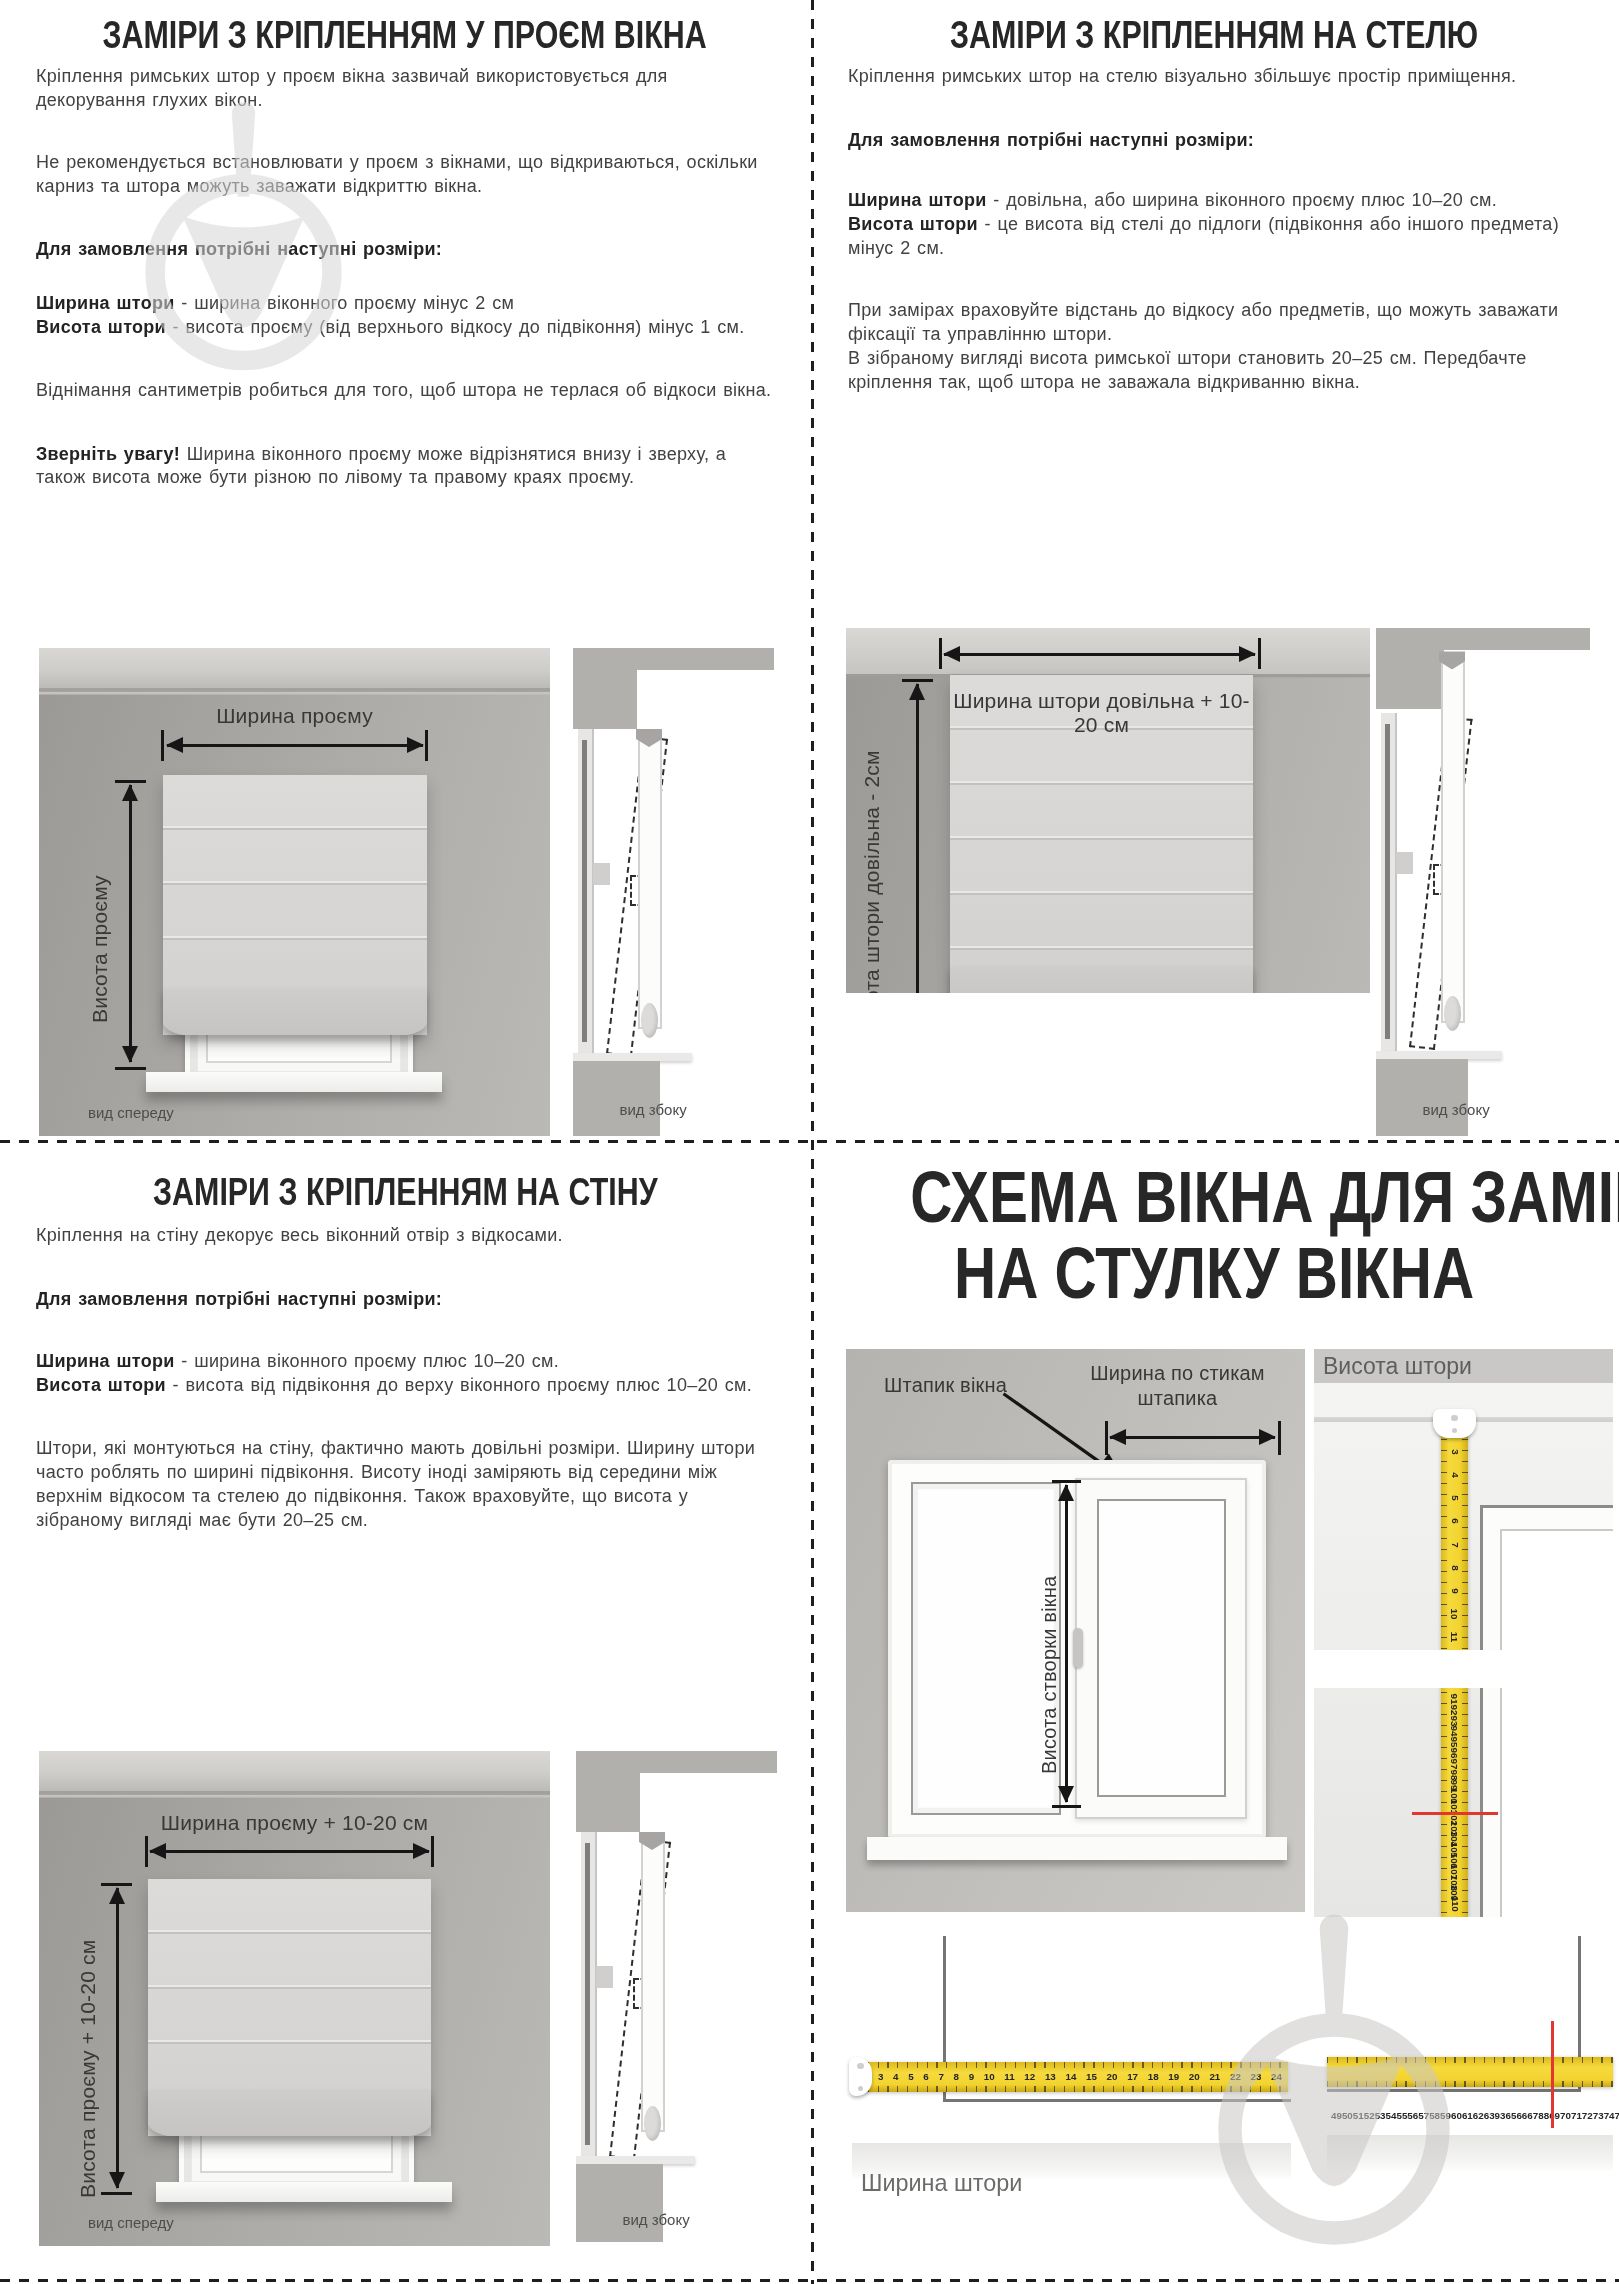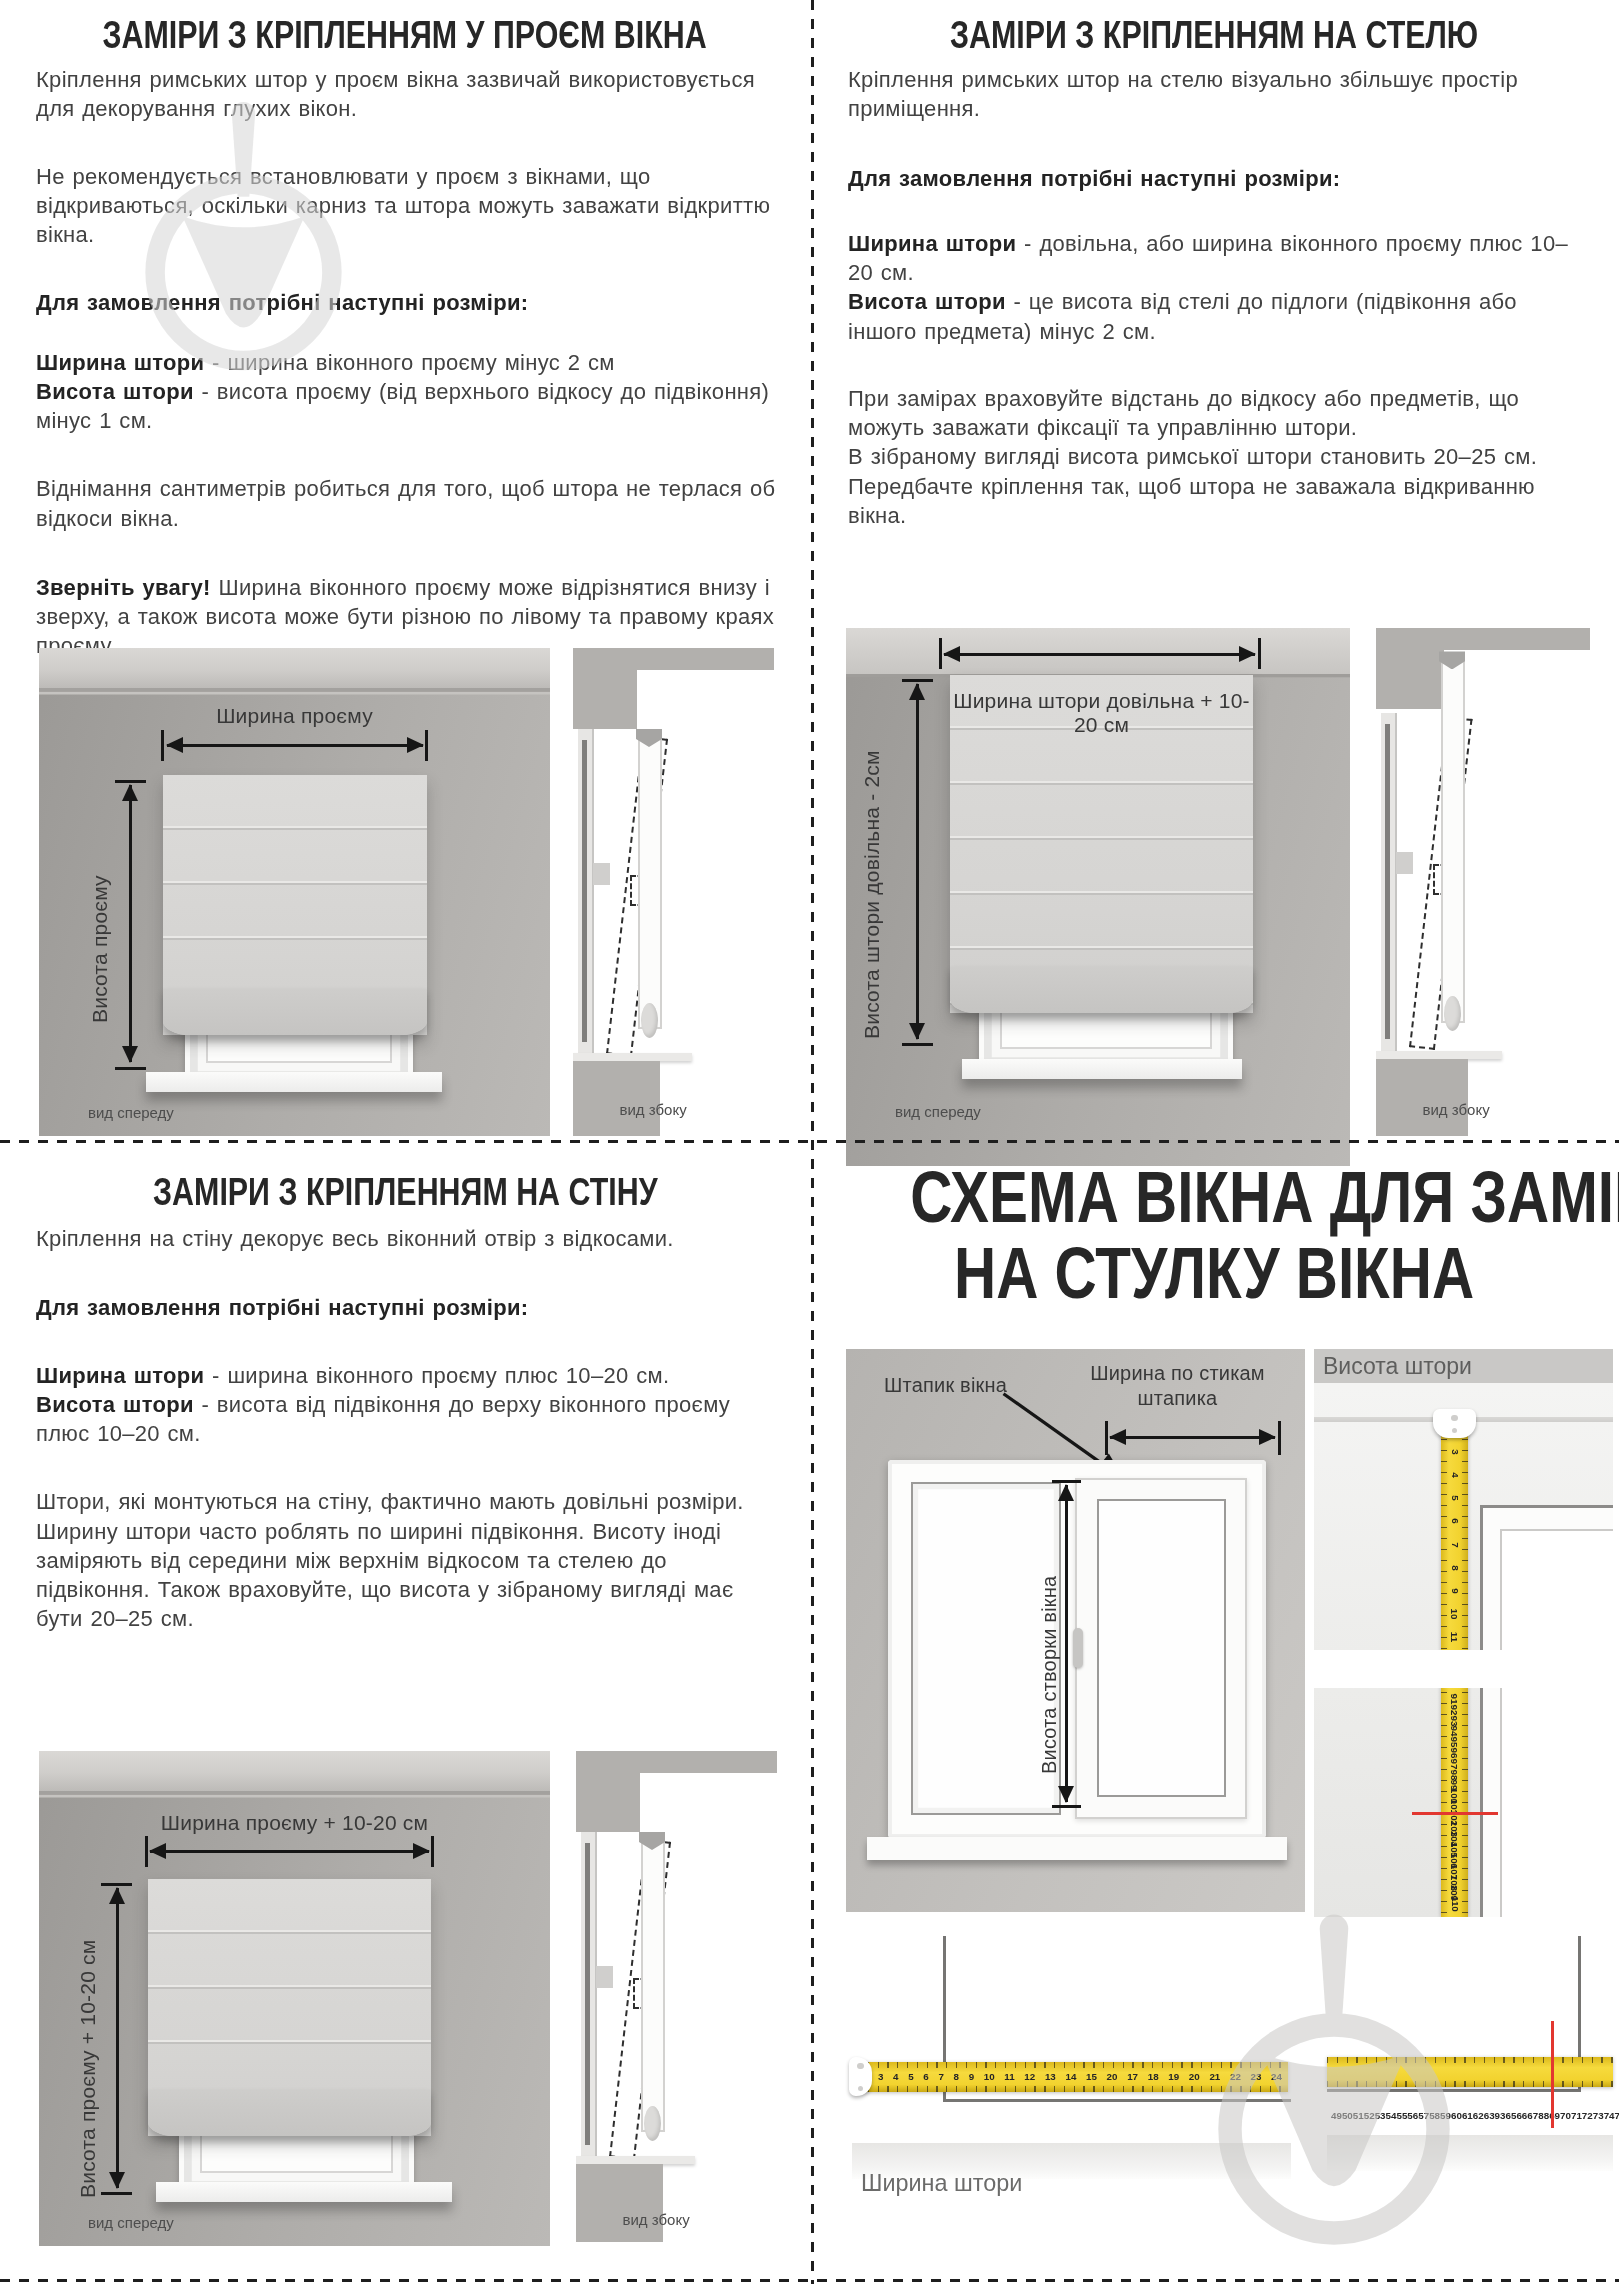--- a/index.html
+++ b/index.html
@@ -11,21 +11,21 @@
          background:repeating-linear-gradient(180deg,#1e1e1e 0 10.4px,transparent 10.4px 19px);}
   .div-h{position:absolute;left:0;width:1619px;height:2.6px;
          background:repeating-linear-gradient(90deg,#1e1e1e 0 10.4px,transparent 10.4px 19px);}
 
   
   .quad{position:absolute;}
   .qtitle{position:absolute;left:0;right:0;text-align:center;font-weight:bold;color:#272727;}
   .qtitle span{display:inline-block;transform:scaleX(.8);transform-origin:center;
                white-space:nowrap;font-size:38px;letter-spacing:0;}
   .qtitle.big span{font-size:73px;line-height:1.04;}
-  .qtext{position:absolute;font-size:22px;line-height:1.33;letter-spacing:0.3px;word-spacing:1.3px;color:#424242;}
+  .qtext{position:absolute;font-size:18px;line-height:1.33;letter-spacing:0.3px;word-spacing:1.3px;color:#424242;}
   .qtext p{margin:0;}
   .qtext strong{color:#232323;}
 
   
   .img{position:absolute;overflow:hidden;}
   .wall{background:linear-gradient(105deg,#9b9996 0%,#aeaca9 55%,#bbb9b6 100%);}
   .ah{position:absolute;height:2.6px;background:#161616;}
   .ah:before{content:"";position:absolute;left:-1.3px;top:-7.2px;border:8.5px solid transparent;
              border-right:17px solid #161616;border-left:0;}
   .ah:after{content:"";position:absolute;right:-1.3px;top:-7.2px;border:8.5px solid transparent;
@@ -200,21 +200,21 @@
     <div class="qtitle" style="top:14.3px;"><span>ЗАМІРИ З КРІПЛЕННЯМ НА СТЕЛЮ</span></div>
     <div class="qtext" style="left:38px;top:65px;width:736px;">
       <p style="margin-bottom:40px;">Кріплення римських штор на стелю візуально збільшує простір приміщення.</p>
       <p style="margin-bottom:36px;"><strong>Для замовлення потрібні наступні розміри:</strong></p>
       <p><strong>Ширина штори</strong><span> - довільна, або ширина віконного проєму плюс 10–20 см.</span></p>
       <p style="margin-bottom:38px;"><strong>Висота штори</strong><span> - це висота від стелі до підлоги (підвіконня або іншого предмета) мінус 2 см.</span></p>
       <p>При замірах враховуйте відстань до відкосу або предметів, що можуть заважати фіксації та управлінню штори.</p>
       <p>В зібраному вигляді висота римської штори становить 20–25 см. Передбачте кріплення так, щоб штора не заважала відкриванню вікна.</p>
     </div>
 
-    <div class="img wall" style="left:36px;top:628px;width:504px;height:538px;">
+    <div class="img wall" style="left:36px;top:628px;width:504px;height:365px;padding-left:20px;">
       <div style="position:absolute;left:0;right:0;top:0;height:46px;background:linear-gradient(#dad8d5,#c7c5c2);box-shadow:0 3.3px 0 #9f9d9a;"></div>
       <div class="tkv" style="left:93px;top:10.4px;"></div>
       <div class="tkv" style="left:412px;top:10.4px;"></div>
       <div class="ah" style="left:98px;top:25px;width:311px;"></div>
       <div class="winframe" style="left:133px;top:325px;width:244px;height:107px;">
         <div class="winglass"></div>
       </div>
       <div class="blind" style="left:104px;top:47px;width:303px;height:338px;">
         <div class="folds"></div>
         <div class="bottomband"></div>

